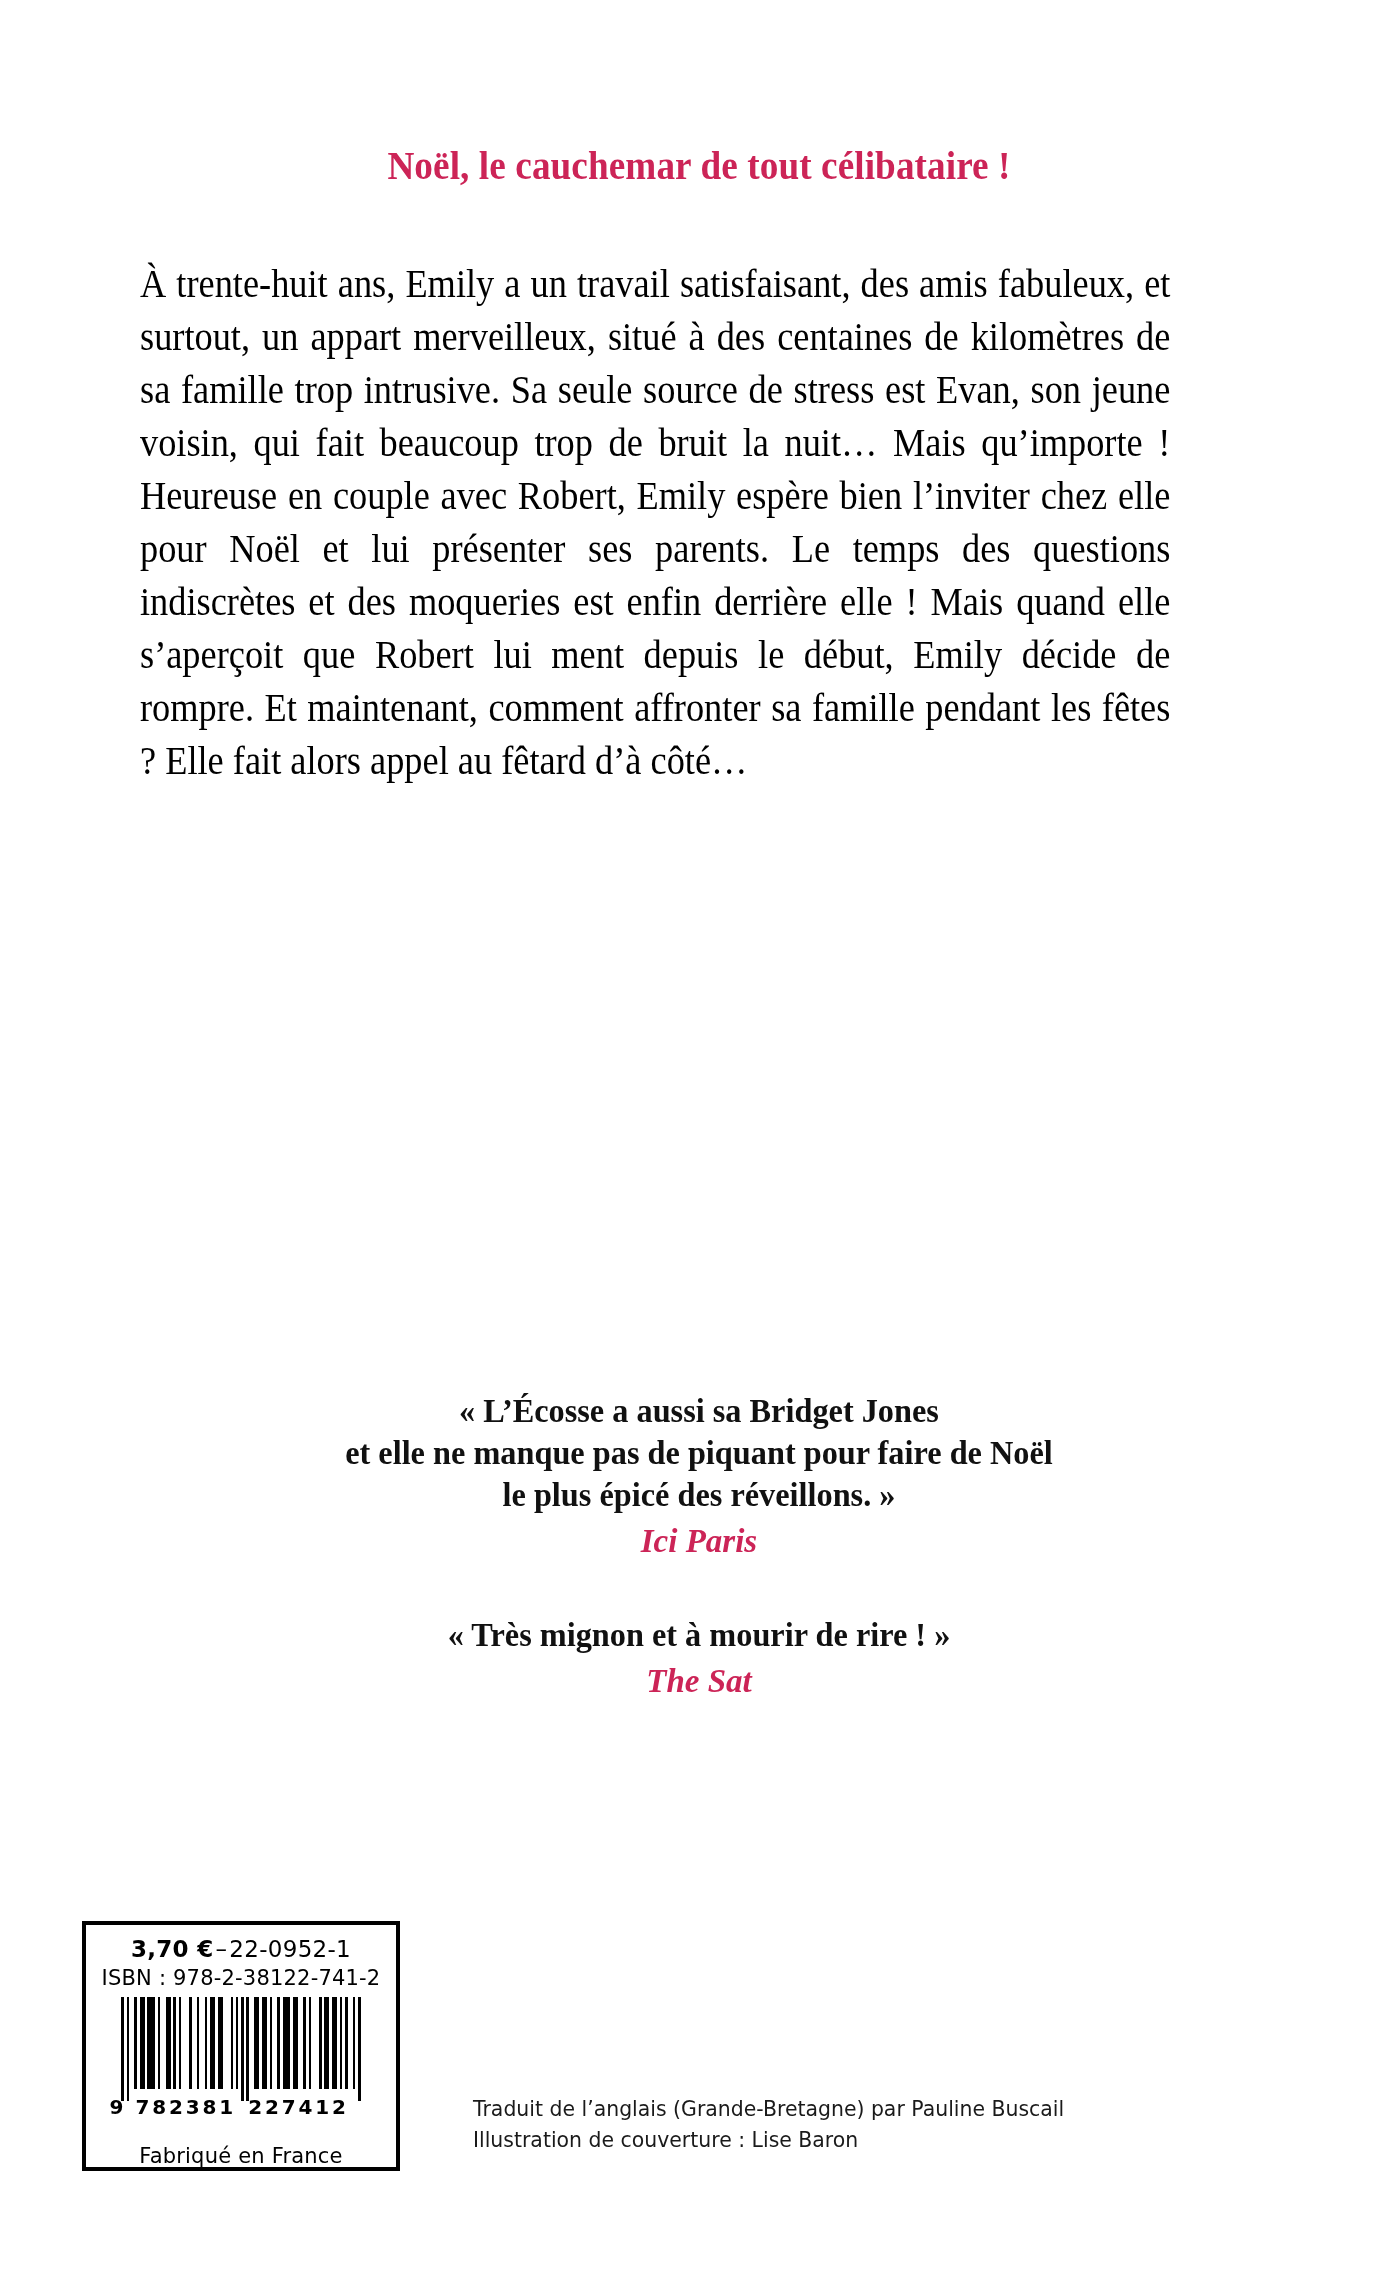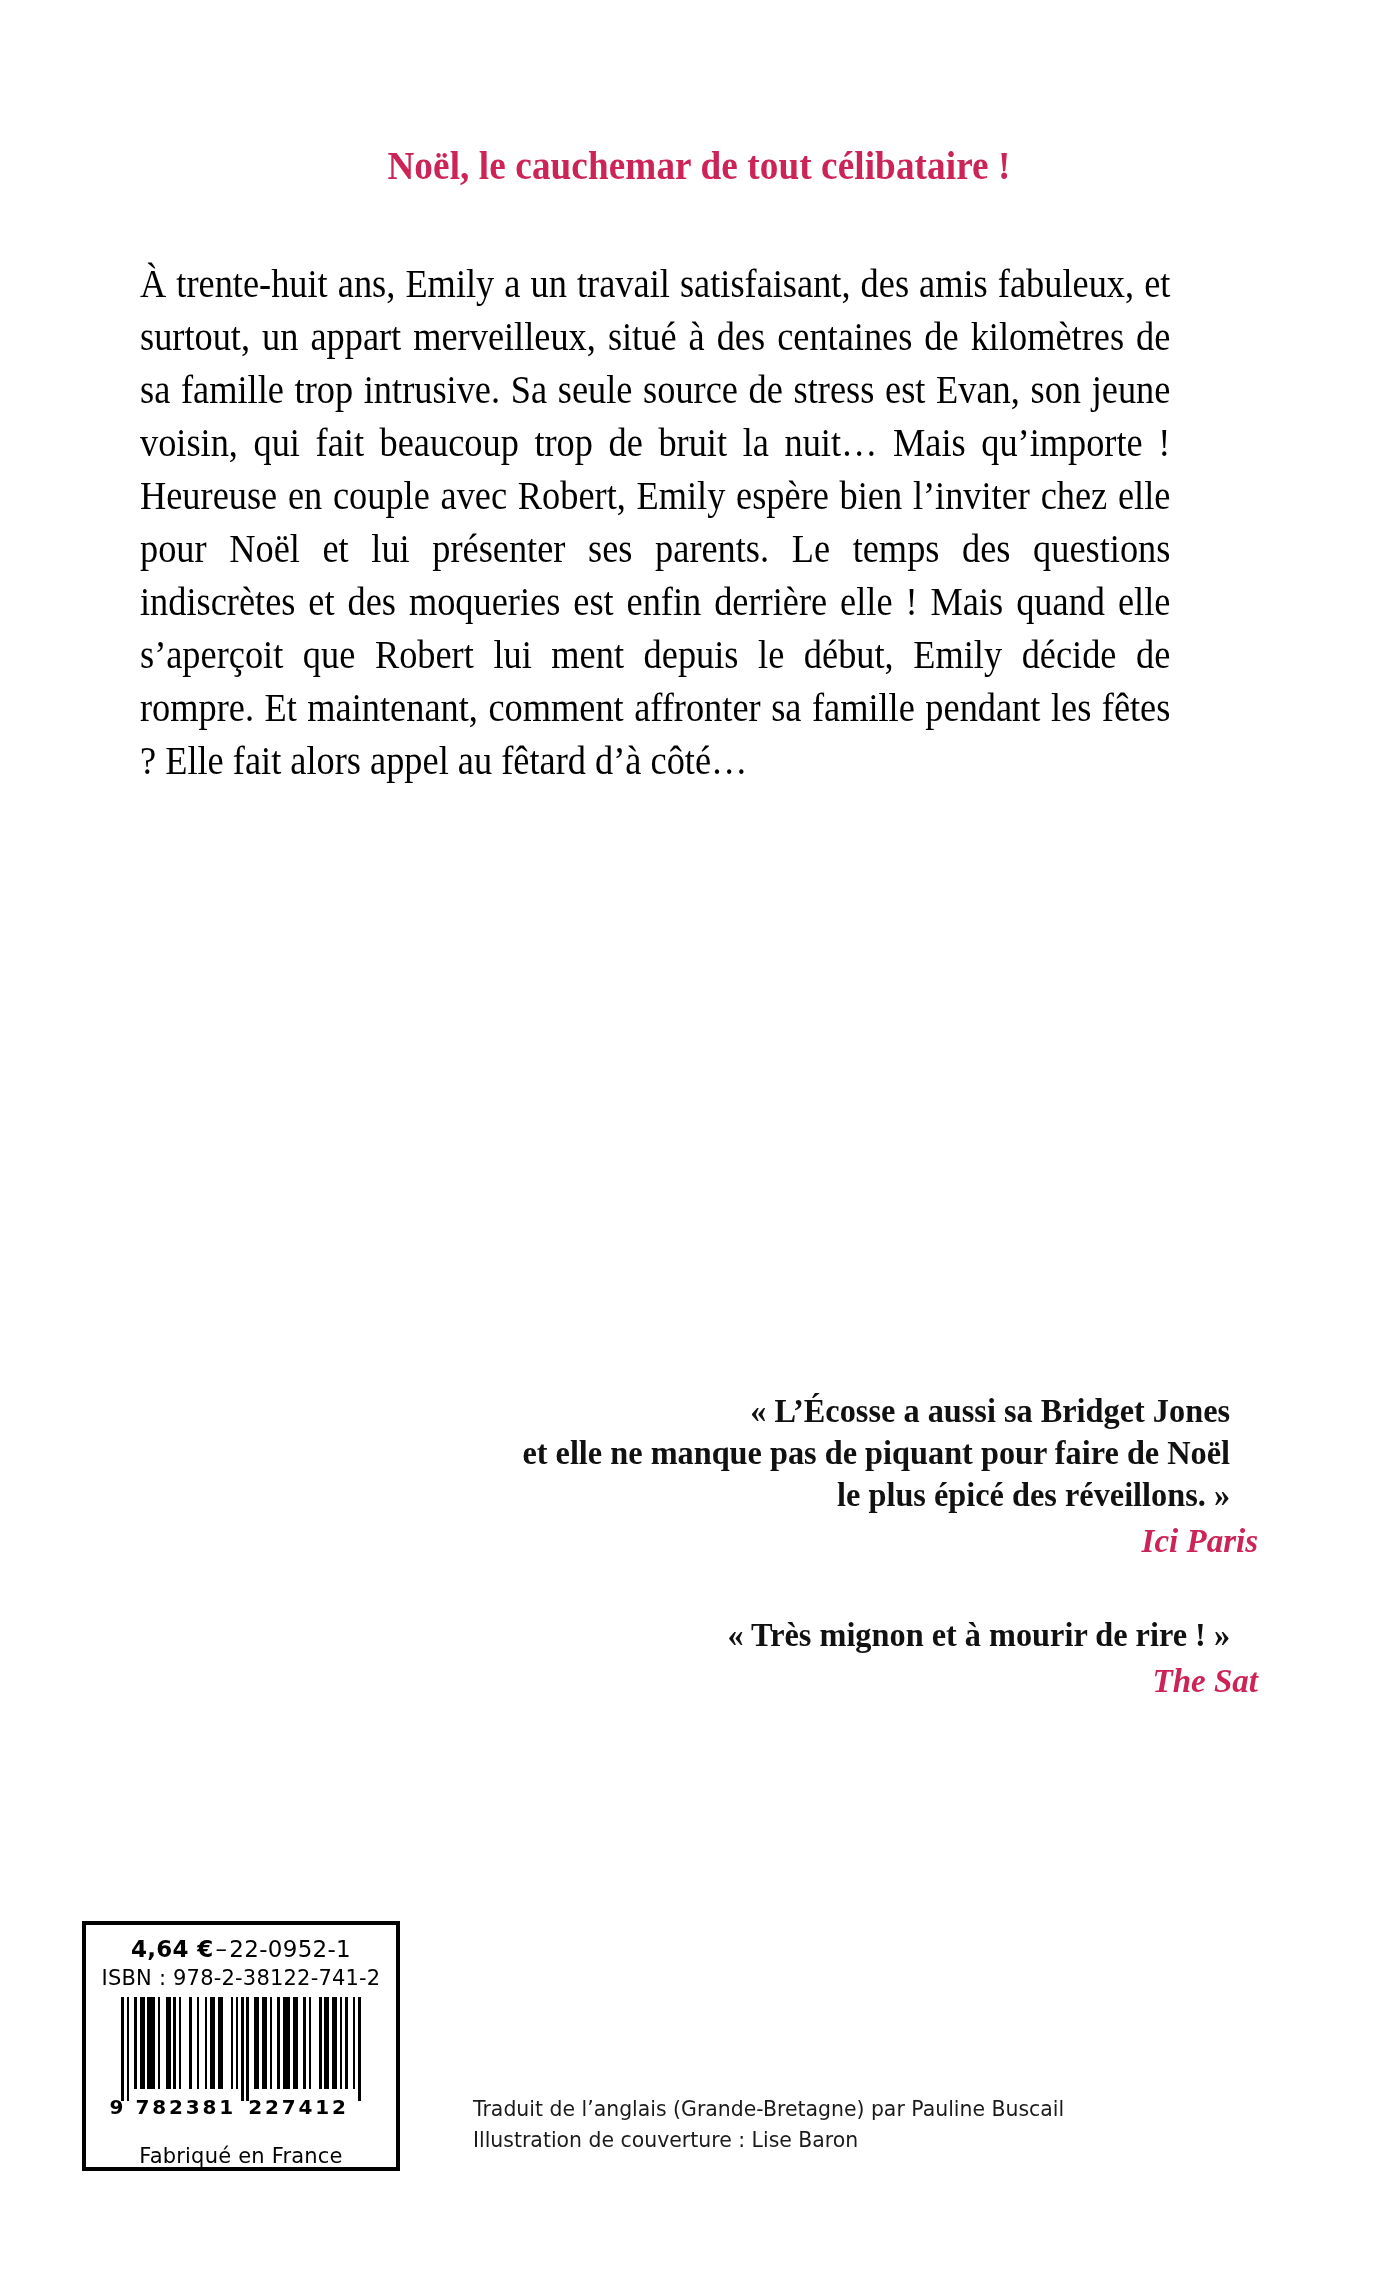--- a/index.html
+++ b/index.html
@@ -60,21 +60,21 @@
   .blurb p:last-child {
     text-align-last: left;
   }
 
   
   .quotes {
     position: absolute;
     left: 140px;
     top: 1390px;
     width: 1118px;
-    text-align: right;
+    text-align: center;
   }
   .quote-block { margin-bottom: 0; }
   .quote-text {
     font-weight: bold;
     font-size: 34px;
     line-height: 42px;
     color: #111111;
     transform: scaleX(0.95);
     transform-origin: center top;
   }
@@ -216,21 +216,21 @@
       <div class="quote-text">
         <span class="qline">« Très mignon et à mourir de rire ! »</span>
       </div>
       <div class="quote-source">The Sat</div>
     </div>
 
   </div>
 
   <div class="barcode-box">
     <div class="bc-price-line">
-      <span class="bc-price">4,64 €</span><span class="bc-dash">–</span><span class="bc-code">22-0952-1</span>
+      <span class="bc-price">3,70 €</span><span class="bc-dash">–</span><span class="bc-code">22-0952-1</span>
     </div>
     <div class="bc-isbn">ISBN : 978-2-38122-741-2</div>
 
     <div class="bc-bars" id="bars" style="width: 239.2px;">
         <div class="bar guard" style="left: 0px; width: 2.6px;"></div>
         <div class="bar guard" style="left: 5.2px; width: 2.6px;"></div>
         <div class="bar" style="left: 13px; width: 2.6px;"></div>
         <div class="bar" style="left: 18.2px; width: 5.2px;"></div>
         <div class="bar" style="left: 26px; width: 7.8px;"></div>
         <div class="bar" style="left: 36.4px; width: 2.6px;"></div>

